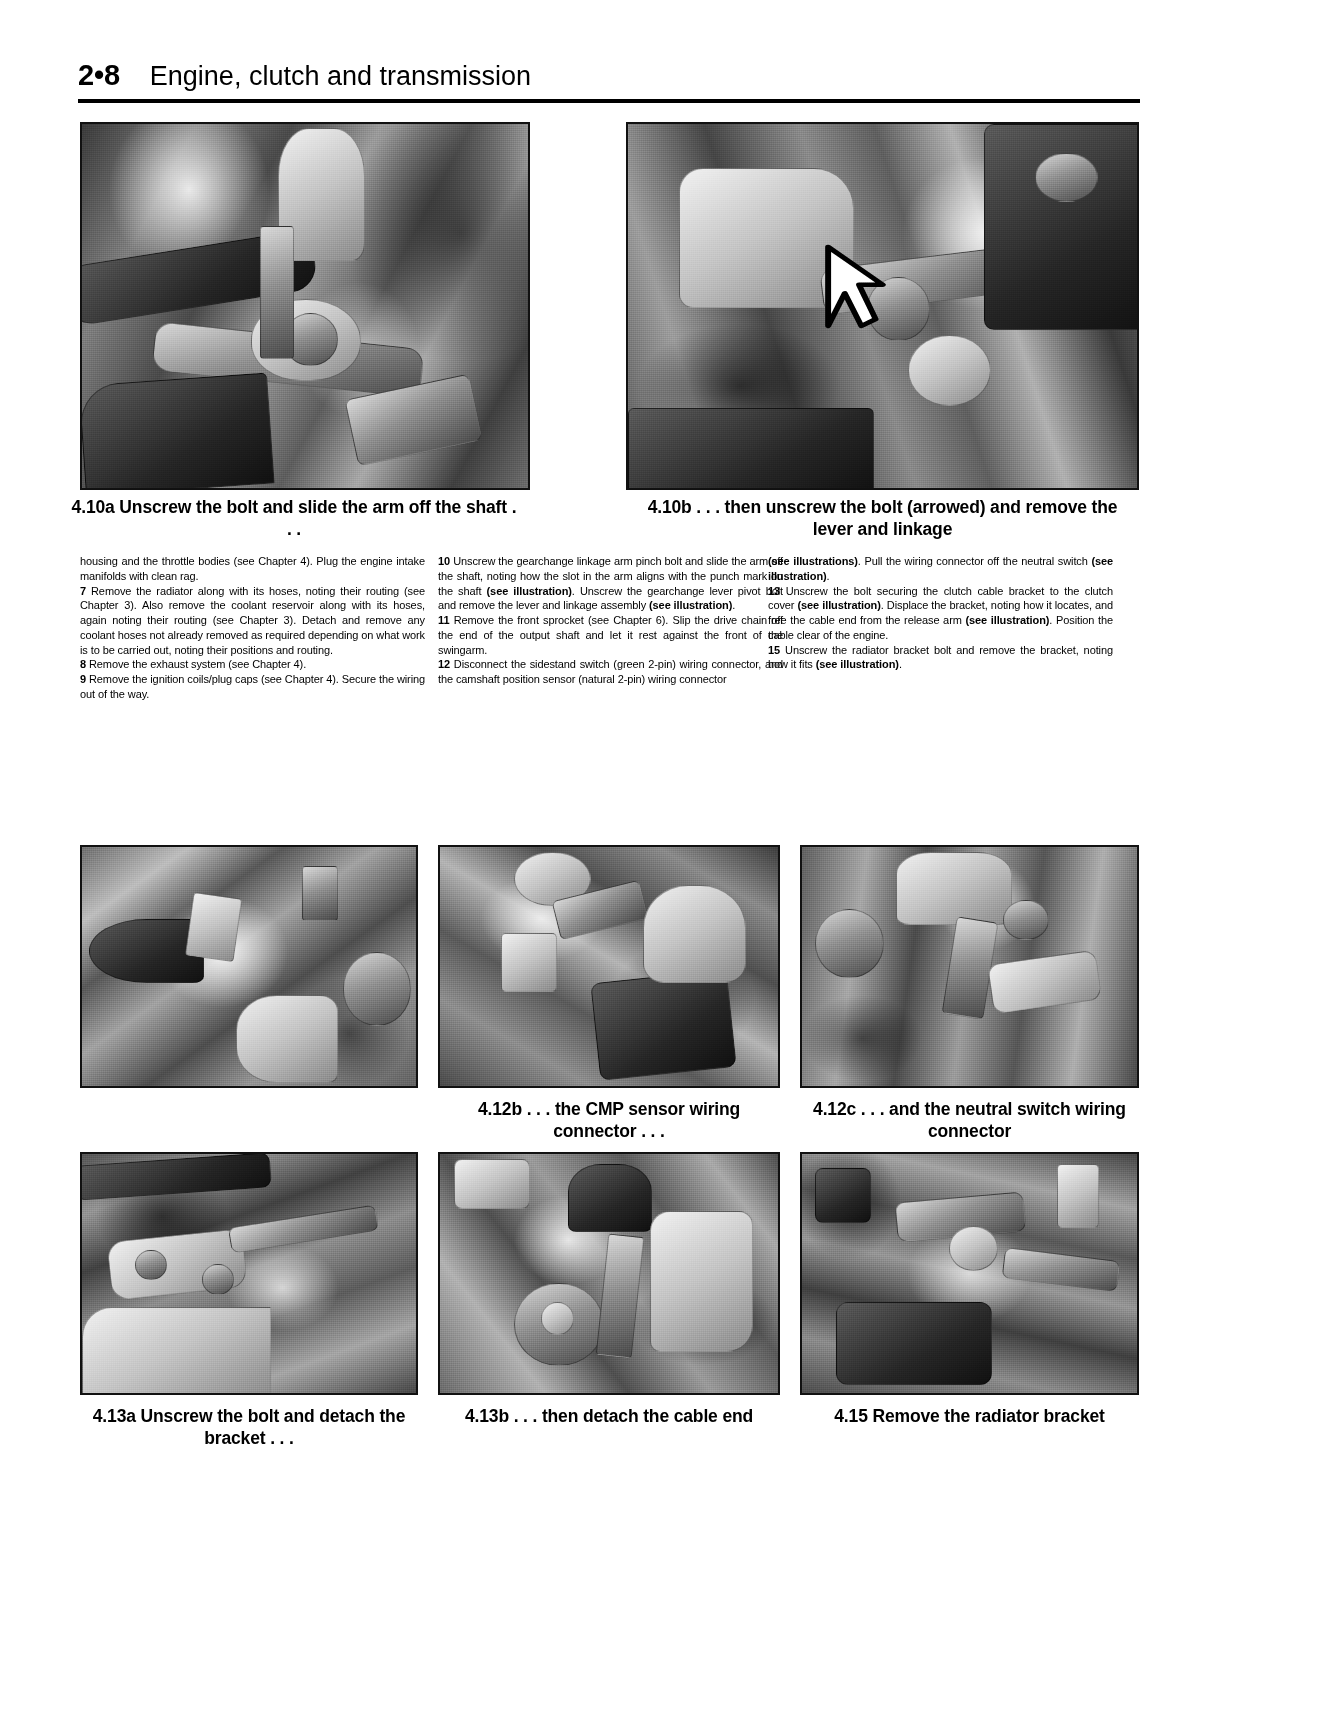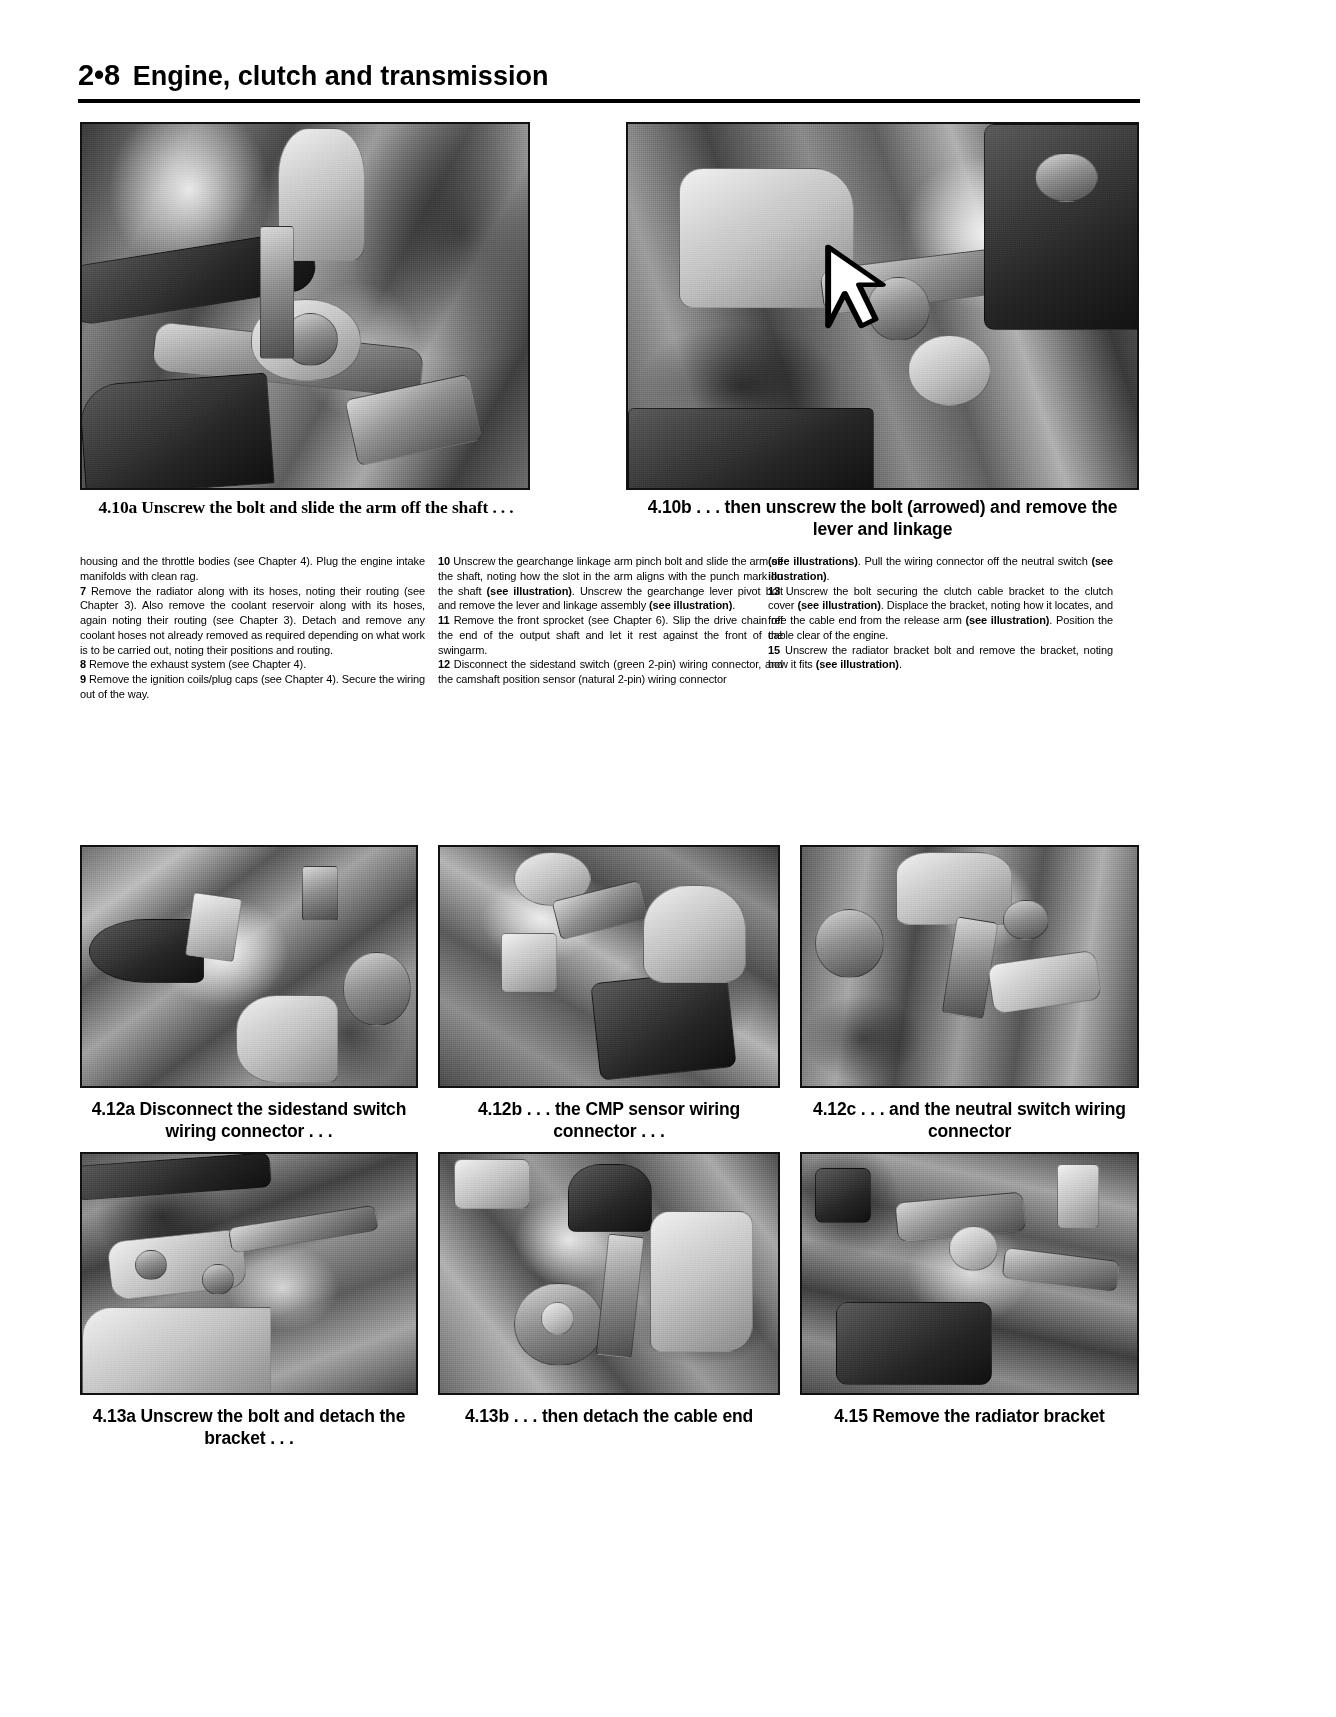--- a/index.html
+++ b/index.html
@@ -36,22 +36,22 @@
     white-space: nowrap;
   }
   .folio {
     font-size: 29px;
     font-weight: 700;
     letter-spacing: -0.2px;
     line-height: 1;
   }
   .header-title {
     font-size: 27px;
-    font-weight: 700;
-    margin-left: 13px;
+    font-weight: 400;
+    margin-left: 30px;
     line-height: 1;
   }
   .header-rule {
     position: absolute;
     left: 78px;
     top: 99px;
     width: 1062px;
     height: 4px;
     background: #000;
   }
@@ -215,21 +215,21 @@
     <div class="part" style="left:80%; top:8%; width:12%; height:13%; border-radius:50%;"></div>
     <div class="part light" style="left:55%; top:58%; width:16%; height:19%; border-radius:50%;"></div>
     <div class="part dark" style="left:0%; top:78%; width:48%; height:24%; border-radius:6px;"></div>
 
     <svg class="arrow-svg" style="left:38%; top:32%; width:14%; height:26%;" viewBox="0 0 60 110" preserveAspectRatio="none">
       <polygon points="6,100 6,8 52,52 32,52 46,92 34,100 20,62" fill="#ffffff" stroke="#000000" stroke-width="5" stroke-linejoin="round"></polygon>
     </svg>
     <div class="grain"></div>
   </div>
 
-  <div class="caption" style="left:80px; top:496px; width:452px;font-family:Liberation Serif, serif;">4.10a  Unscrew the bolt and slide the arm off the shaft . . .</div>
+  <div class="caption" style="left:68px; top:496px; width:452px;">4.10a  Unscrew the bolt and slide the arm off the shaft . . .</div>
 
   <div class="caption" style="left:626px; top:496px; width:513px;">4.10b  . . . then unscrew the bolt (arrowed) and remove the lever and linkage</div>
 
   <div class="col" style="left:80px; top:554px;">
     <p>housing and the throttle bodies (see Chapter 4). Plug the engine intake manifolds with clean rag.</p>
     <p>
       <span class="num">7</span>
       <span>Remove the radiator along with its hoses, noting their routing (see Chapter 3). Also remove the coolant reservoir along with its hoses, again noting their routing (see Chapter 3). Detach and remove any coolant hoses not already removed as required depending on what work is to be carried out, noting their positions and routing.</span>
     </p>
     <p>
@@ -293,21 +293,20 @@
   <div class="photo tex-e" style="left:800px; top:845px; width:339px; height:243px;">
     <div class="ph-inner"></div>
     <div class="part" style="left:4%; top:26%; width:20%; height:28%; border-radius:50%;"></div>
     <div class="part light" style="left:28%; top:2%; width:34%; height:30%; border-radius:30% 30% 12% 12%;"></div>
     <div class="part" style="left:44%; top:30%; width:12%; height:40%; border-radius:5px; transform:rotate(9deg);"></div>
     <div class="part light" style="left:56%; top:46%; width:32%; height:20%; border-radius:12px; transform:rotate(-8deg);"></div>
     <div class="part" style="left:60%; top:22%; width:13%; height:16%; border-radius:50%;"></div>
     <div class="grain"></div>
   </div>
 
-  <div class="caption" style="left:80px; top:1098px; width:338px;">4.12a  Disconnect the sidestand switch wiring connector . . .</div>
   <div class="caption" style="left:438px; top:1098px; width:342px;">4.12b  . . . the CMP sensor wiring connector . . .</div>
   <div class="caption" style="left:800px; top:1098px; width:339px;">4.12c  . . . and the neutral switch wiring connector</div>
 
   <div class="photo tex-f" style="left:80px; top:1152px; width:338px; height:243px;">
     <div class="ph-inner"></div>
     <div class="part dark" style="left:-2%; top:2%; width:58%; height:14%; border-radius:10px; transform:rotate(-4deg);"></div>
     <div class="part light" style="left:8%; top:34%; width:40%; height:24%; border-radius:18px; transform:rotate(-6deg);"></div>
     <div class="part" style="left:16%; top:40%; width:9%; height:12%; border-radius:50%;"></div>
     <div class="part" style="left:36%; top:46%; width:9%; height:12%; border-radius:50%;"></div>
     <div class="part" style="left:44%; top:26%; width:44%; height:10%; border-radius:8px; transform:rotate(-9deg);"></div>

